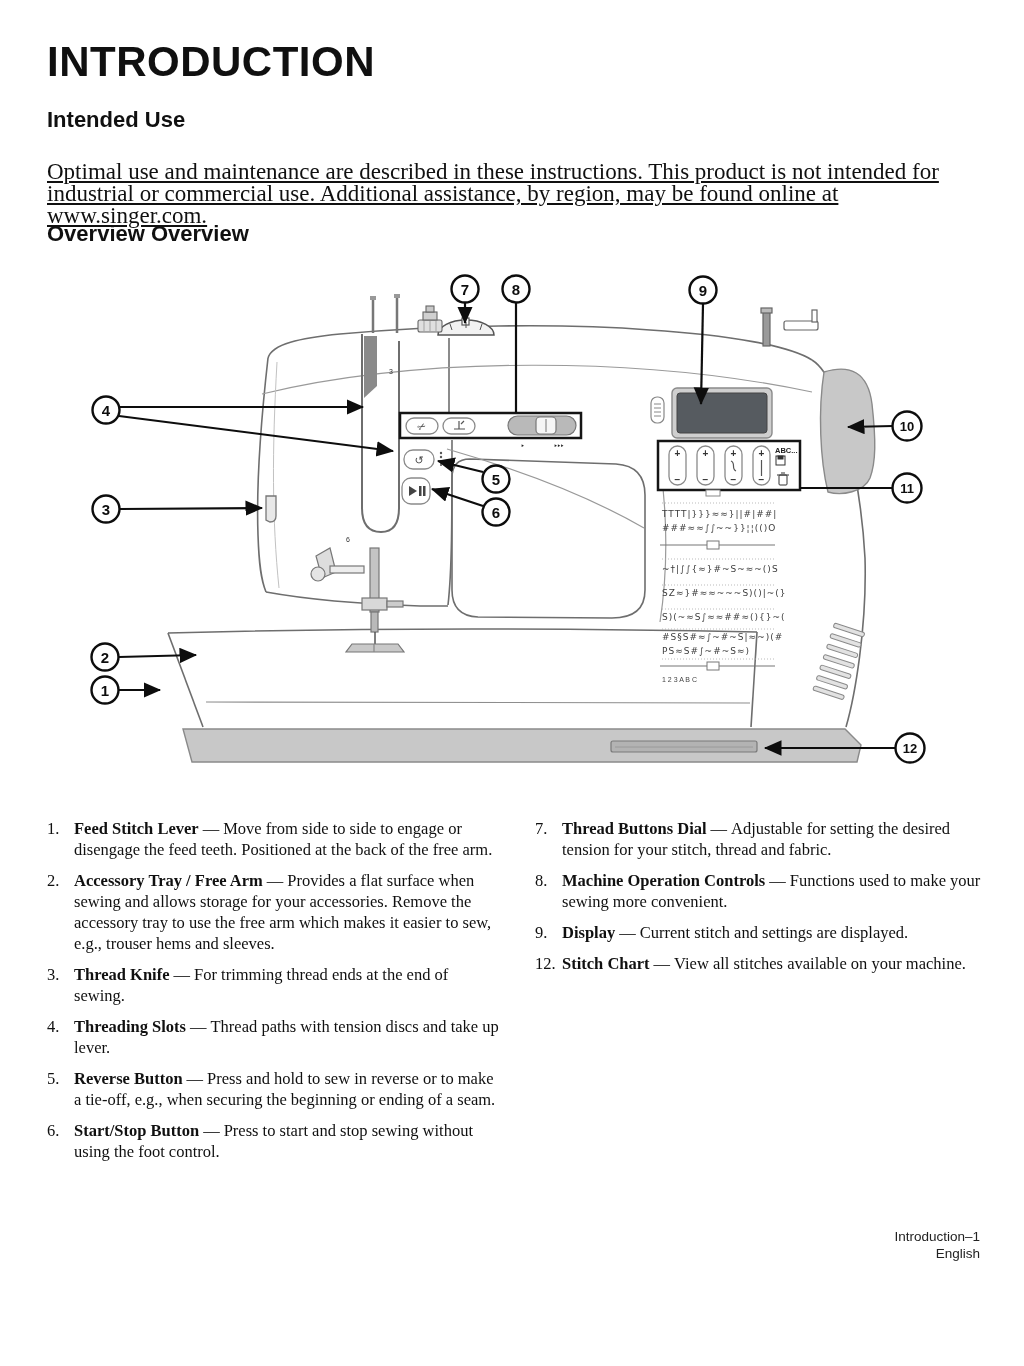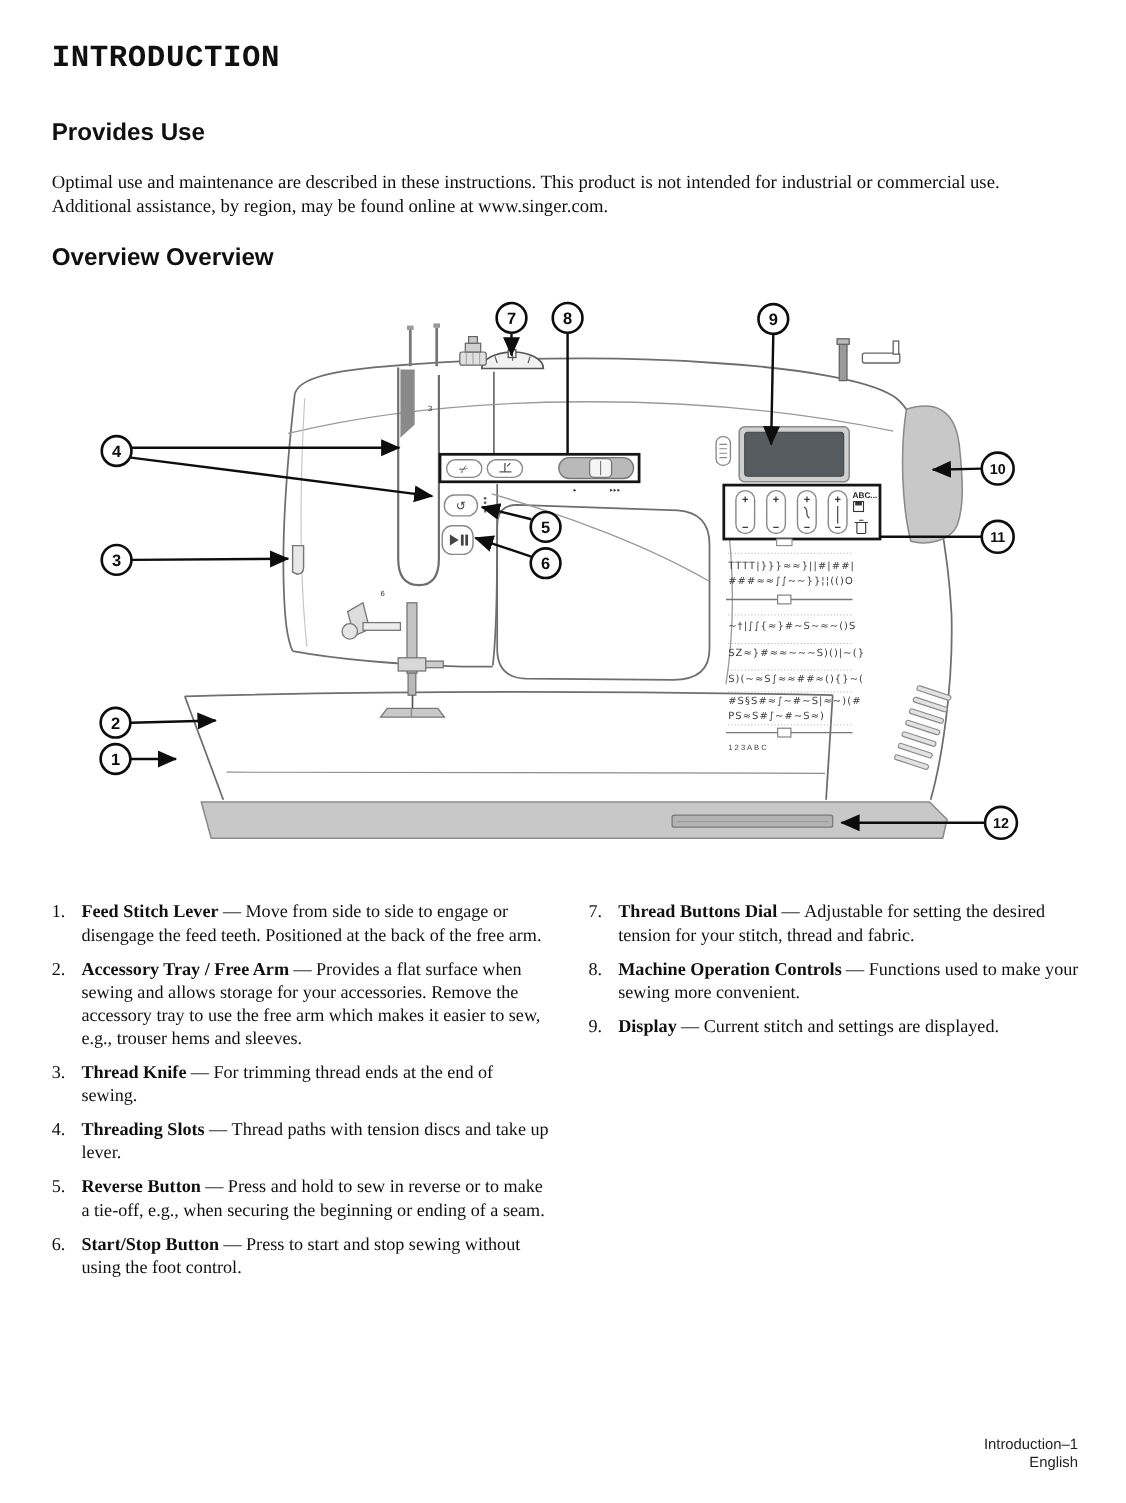--- a/index.html
+++ b/index.html
@@ -1,44 +1,44 @@
 <!DOCTYPE html>
 <html><head>
 <meta charset="utf-8">
 <style>
   html,body{margin:0;padding:0;background:#ffffff;}
   .page{position:relative;width:1024px;height:1366px;background:#fff;
         font-family:"Liberation Serif",serif;color:#101010;overflow:hidden;}
   .h1{position:absolute;left:47px;top:38px;margin:0;
-      font-family:Liberation Mono, monospace;font-weight:bold;font-size:28px;letter-spacing:.5px;}
+      font-family:Liberation Sans, sans-serif;font-weight:bold;font-size:42px;letter-spacing:.5px;}
   .h2{position:absolute;left:47px;margin:0;
       font-family:"Liberation Sans",sans-serif;font-weight:bold;font-size:22px;}
   .h2.intended{top:107px}
   .h2.overview{top:221px}
-  .para{position:absolute;left:47px;top:138px;width:908px;font-size:17px;line-height:22px;}
+  .para{position:absolute;left:47px;top:138px;width:908px;font-size:23px;line-height:22px;text-decoration:underline;}
   .diagram{position:absolute;left:0;top:258px;}
   .cols{position:absolute;left:47px;top:818px;width:944px;display:flex;gap:32px;}
   .col{width:456px;}
   .part{position:relative;padding-left:27px;margin-bottom:10px;font-size:16.5px;line-height:21px;}
   .part .num{position:absolute;left:0;top:0;}
   .part b{font-weight:bold;}
   .dash{padding:0 4px;}
-  .pagefoot{position:absolute;right:44px;top:1304px;text-align:right;
+  .pagefoot{position:absolute;right:44px;top:1228px;text-align:right;
       font-family:"Liberation Sans",sans-serif;font-size:13.5px;line-height:17px;color:#222;}
   svg text{font-family:"Liberation Sans",sans-serif;}
   svg text.glyphrow{font-family:"DejaVu Sans",sans-serif;fill:#3c3c3c;letter-spacing:1px;}
   svg text.co{font-weight:bold;fill:#0d0d0d;}
 </style>
 </head>
 <body>
 
 <div class="page">
 
   <h1 class="h1">INTRODUCTION</h1>
-  <h2 class="h2 intended">Provides Use</h2>
+  <h2 class="h2 intended">Intended Use</h2>
   <p class="para">Optimal use and maintenance are described in these instructions. This product is not intended for industrial or commercial use. Additional assistance, by region, may be found online at www.singer.com.</p>
   <h2 class="h2 overview">Overview Overview</h2>
 
   <svg class="diagram" width="1024" height="552" viewBox="0 258 1024 552" xmlns="http://www.w3.org/2000/svg">
     <defs>
       <marker id="arr" markerWidth="10" markerHeight="9" refX="7.5" refY="3.5" orient="auto">
         <path d="M0,0 L8,3.5 L0,7 Z" fill="#0d0d0d"></path>
       </marker>
     </defs>
 
@@ -285,20 +285,21 @@
       <div class="part"><span class="num">2.</span><b>Accessory Tray / Free Arm</b><span class="dash">—</span><span>Provides a flat surface when sewing and allows storage for your accessories. Remove the accessory tray to use the free arm which makes it easier to sew, e.g., trouser hems and sleeves.</span></div>
       <div class="part"><span class="num">3.</span><b>Thread Knife</b><span class="dash">—</span><span>For trimming thread ends at the end of sewing.</span></div>
       <div class="part"><span class="num">4.</span><b>Threading Slots</b><span class="dash">—</span><span>Thread paths with tension discs and take up lever.</span></div>
       <div class="part"><span class="num">5.</span><b>Reverse Button</b><span class="dash">—</span><span>Press and hold to sew in reverse or to make a tie-off, e.g., when securing the beginning or ending of a seam.</span></div>
       <div class="part"><span class="num">6.</span><b>Start/Stop Button</b><span class="dash">—</span><span>Press to start and stop sewing without using the foot control.</span></div>
     </div>
     <div class="col">
       <div class="part"><span class="num">7.</span><b>Thread Buttons Dial</b><span class="dash">—</span><span>Adjustable for setting the desired tension for your stitch, thread and fabric.</span></div>
       <div class="part"><span class="num">8.</span><b>Machine Operation Controls</b><span class="dash">—</span><span>Functions used to make your sewing more convenient.</span></div>
       <div class="part"><span class="num">9.</span><b>Display</b><span class="dash">—</span><span>Current stitch and settings are displayed.</span></div>
+      <div class="part"><span class="num">12.</span><b>Stitch Chart</b><span class="dash">—</span><span>View all stitches available on your machine.</span></div>
     </div>
   </div>
 
   <div class="pagefoot">
     <div>Introduction–1</div>
     <div>English</div>
   </div>
 
 </div>
 

